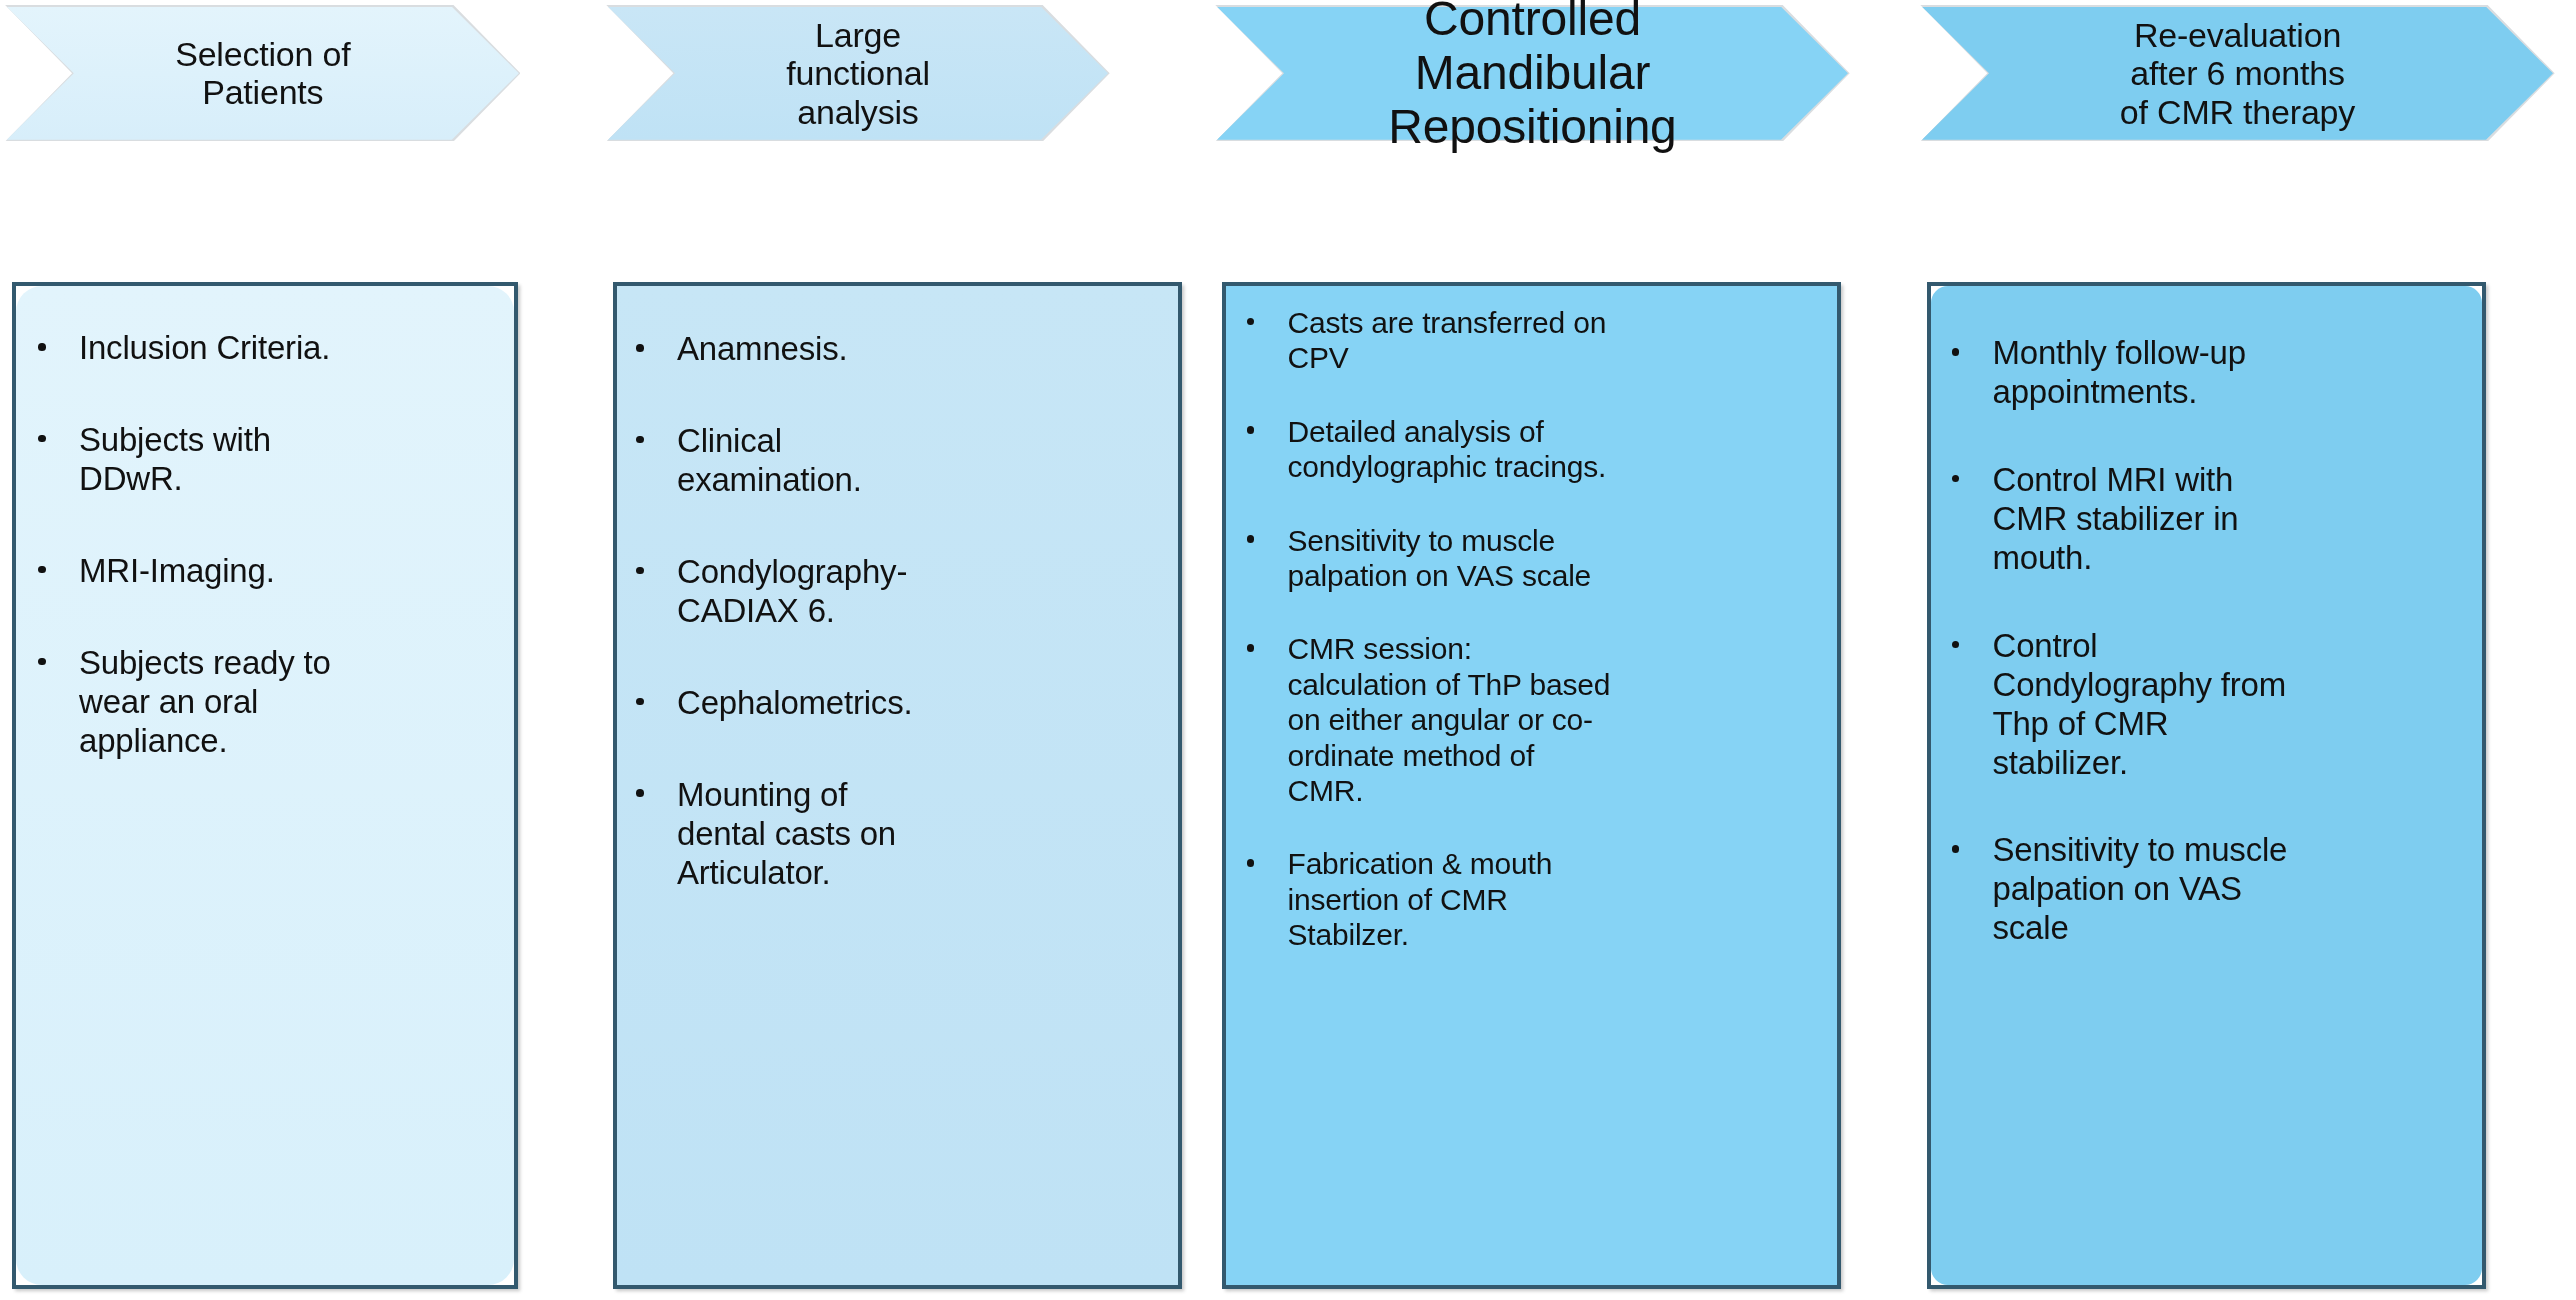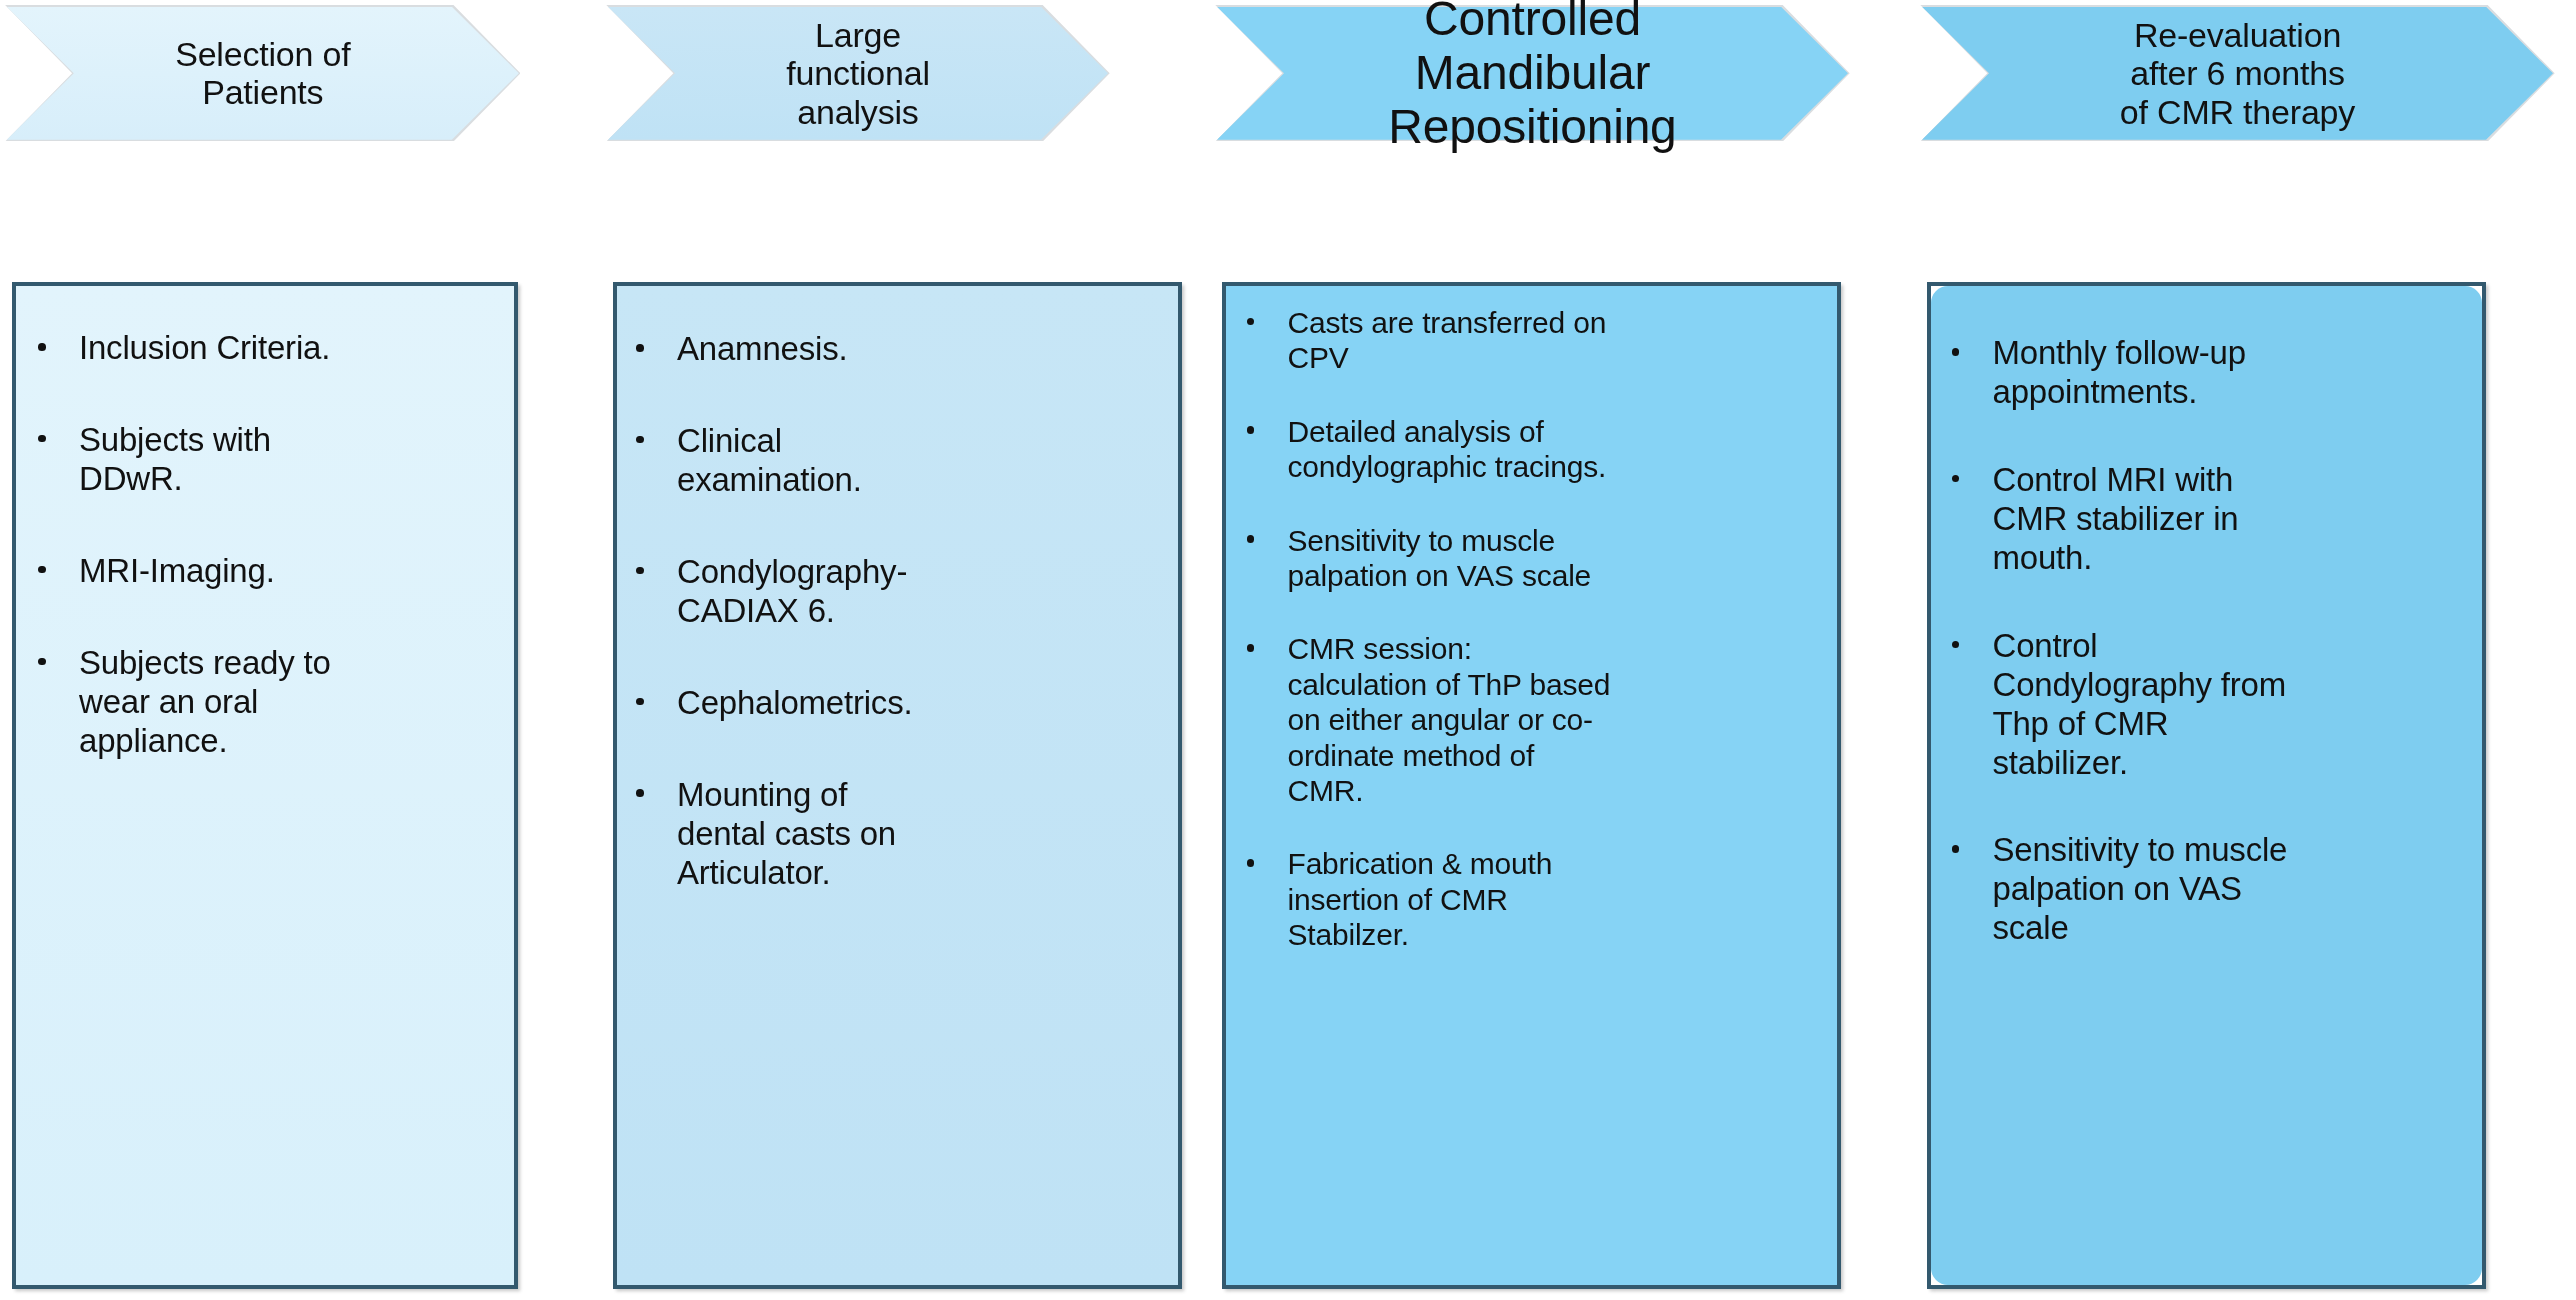--- a/index.html
+++ b/index.html
@@ -89,21 +89,21 @@
   ul.bullets li .bullet-text {
     display: block;
     white-space: pre-line;
   }
 
   
   #chev-1 { left: 6.8px;    width: 512px; }
   #chev-1 .chevron-shape { background: linear-gradient(180deg,#e3f4fc 0%, #d7eefa 100%); }
   #chev-1 .chevron-label { font-size: 34px; }
   #box-1 { left: 12px; top: 282px; width: 506px; height: 1007px; }
-  #box-1 .box-inner { background: linear-gradient(180deg,#e2f4fc 0%, #d8f0fb 100%); }
+  #box-1 .box-inner { background: linear-gradient(180deg,#e2f4fc 0%, #d8f0fb 100%); border-radius: 26px; }
   #box-1 ul.bullets { margin: 43px 0 0 0; padding-left: 22px; }
   #box-1 ul.bullets li { font-size: 33px; padding-left: 41px; margin-bottom: 53px; }
 
   
   #chev-2 { left: 608px;  width: 500px; }
   #chev-2 .chevron-shape { background: linear-gradient(180deg,#c9e6f6 0%, #bfe2f5 100%); }
   #chev-2 .chevron-label { font-size: 34px; }
   #box-2 { left: 613px; top: 282px; width: 569px; height: 1007px; }
   #box-2 .box-inner { background: linear-gradient(180deg,#c7e6f6 0%, #bfe2f5 100%); }
   #box-2 ul.bullets { margin: 44px 0 0 0; padding-left: 19px; }

